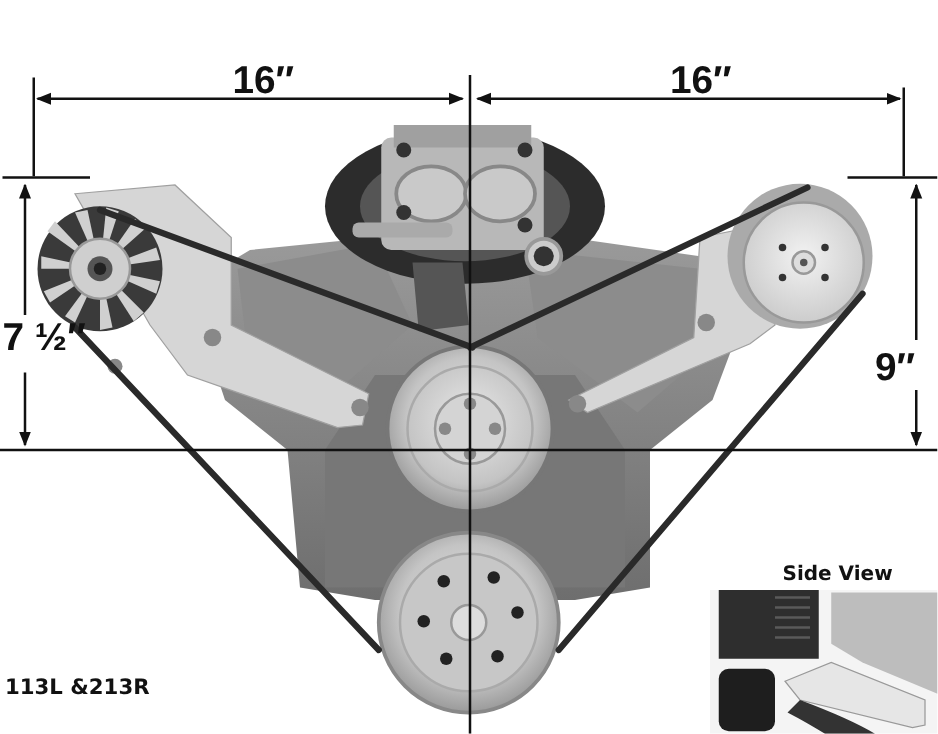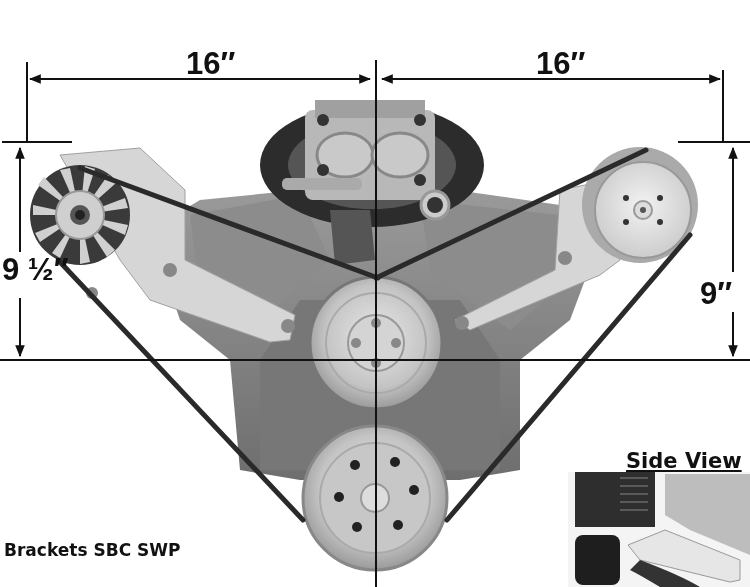--- a/index.html
+++ b/index.html
@@ -4,21 +4,21 @@
 <style>
   html, body { margin: 0; padding: 0; background: #ffffff; }
   body { width: 750px; height: 587px; position: relative; overflow: hidden; font-family: "Liberation Sans", sans-serif; }
   .canvas { position: absolute; left: 0; top: 0; width: 750px; height: 587px; }
   .dim-label { position: absolute; font-family: Liberation Sans, sans-serif; font-weight: bold; color: #111; line-height: 1; white-space: nowrap; }
   .dim-top-left { left: 186px; top: 48px; font-size: 31px; }
   .dim-top-right { left: 536px; top: 48px; font-size: 31px; }
   .dim-left { left: 2px; top: 254px; font-size: 31px; }
   .dim-right { left: 700px; top: 278px; font-size: 31px; }
   .caption { position: absolute; left: 4px; top: 540px; font-family: "DejaVu Sans", sans-serif; font-weight: bold; font-size: 17px; color: #111; line-height: 20px; }
-  .side-title { position: absolute; left: 626px; top: 449px; font-family: "DejaVu Sans", sans-serif; font-weight: bold; font-size: 21px; color: #111; text-decoration: underline; }
+  .side-title { position: absolute; left: 626px; top: 449px; font-family: "DejaVu Sans", sans-serif; font-weight: bold; font-size: 16px; color: #111; }
 </style>
 </head>
 <body>
 
 <svg class="canvas" viewBox="0 0 750 587" width="750" height="587" xmlns="http://www.w3.org/2000/svg">
   <defs>
     <radialGradient id="pulleyGrad" cx="50%" cy="45%" r="55%">
       <stop offset="0%" stop-color="#e8e8e8"></stop>
       <stop offset="70%" stop-color="#c4c4c4"></stop>
       <stop offset="100%" stop-color="#9a9a9a"></stop>
@@ -162,20 +162,20 @@
     <line x1="0" y1="360" x2="750" y2="360"></line>
     <line x1="20" y1="148" x2="20" y2="252" marker-start="url(#arrow)"></line>
     <line x1="20" y1="298" x2="20" y2="356" marker-end="url(#arrow)"></line>
     <line x1="733" y1="148" x2="733" y2="272" marker-start="url(#arrow)"></line>
     <line x1="733" y1="312" x2="733" y2="356" marker-end="url(#arrow)"></line>
   </g>
 </svg>
 
 <div class="dim-label dim-top-left">16″</div>
 <div class="dim-label dim-top-right">16″</div>
-<div class="dim-label dim-left">9 ½″</div>
+<div class="dim-label dim-left">7 ½″</div>
 <div class="dim-label dim-right">9″</div>
 
 <div class="side-title">Side View</div>
 
 <div class="caption">
-  <div>Brackets SBC SWP</div>
+  <div>113L &amp;213R</div>
 </div>
 
 </body></html>

